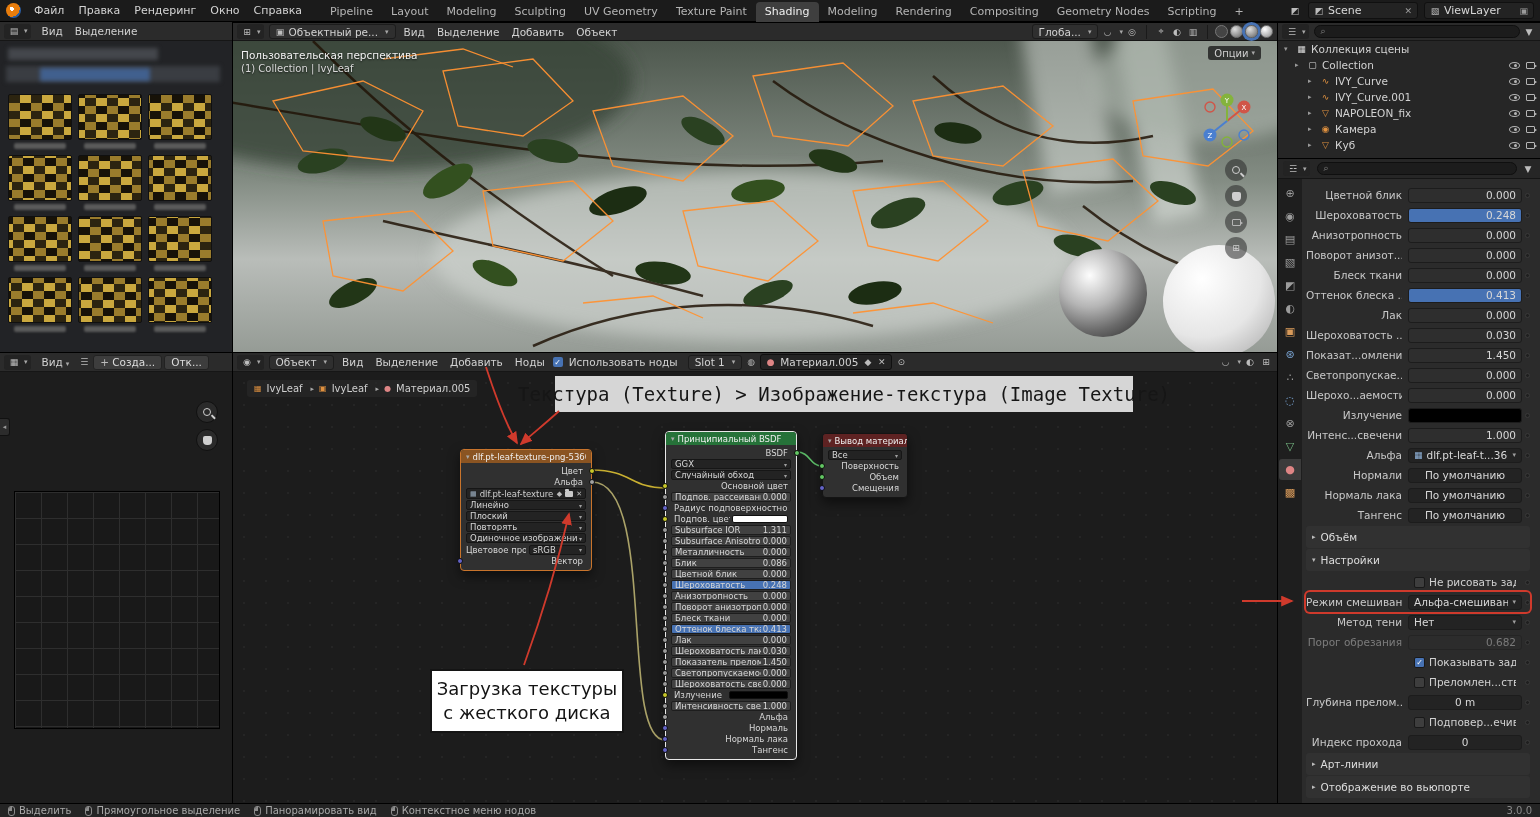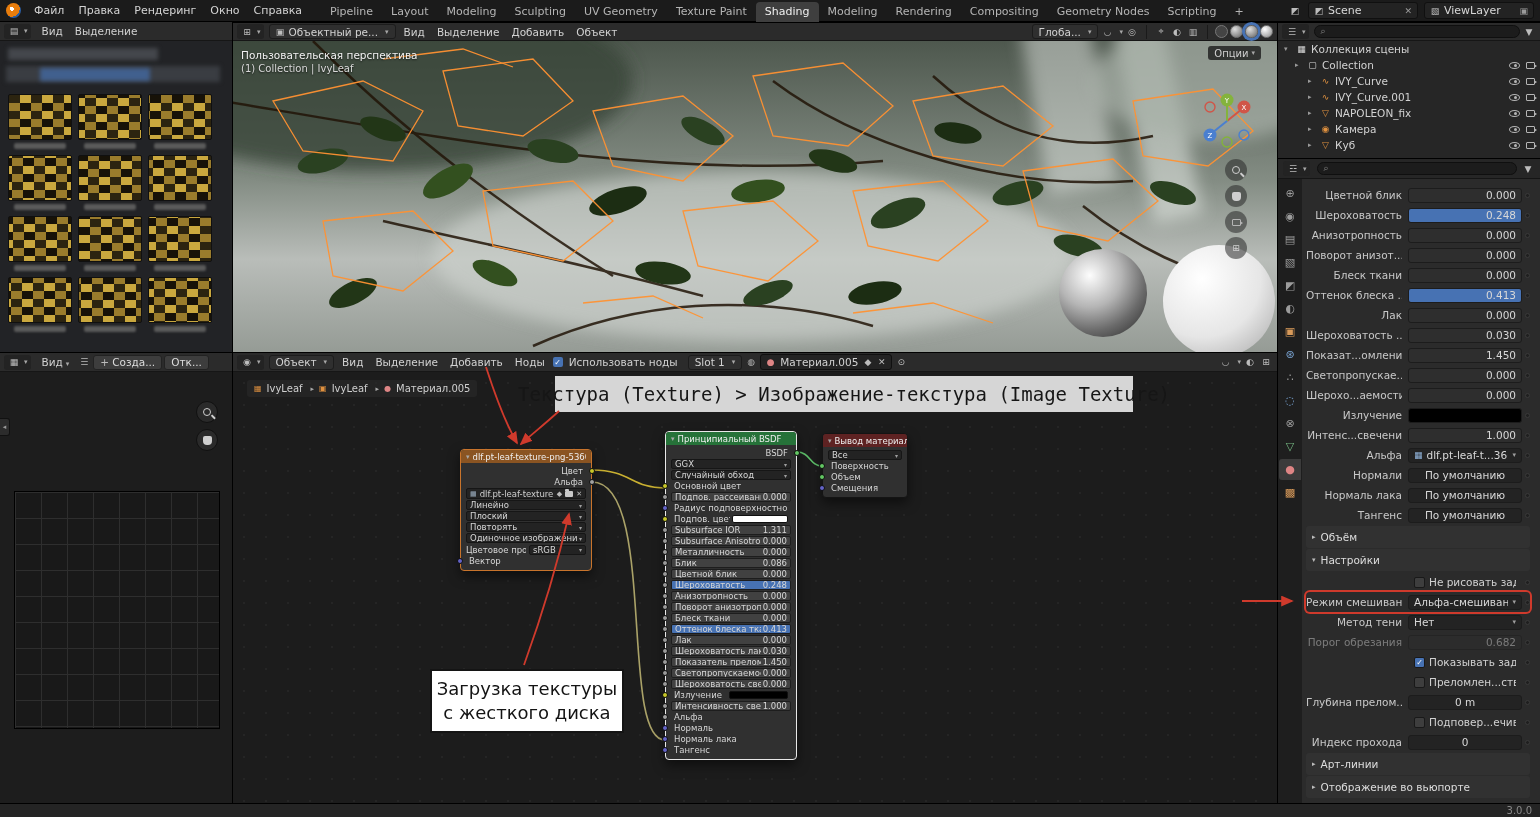--- a/index.html
+++ b/index.html
@@ -93,21 +93,21 @@
   .sock { position:absolute; left:-9px; top:2px; width:6px; height:6px; border-radius:50%; border:1px solid #0d0d0d; background:var(--socket,#9a9a9a); }
   .sock.out { left:auto; right:-9px; }
   .nin { flex:1; display:flex; align-items:center; position:relative; height:10px; border-radius:2px; overflow:hidden; padding:0 3px; gap:2px; }
   .nlab { position:relative; z-index:1; white-space:nowrap; overflow:hidden; }
   .nval { position:relative; z-index:1; margin-left:auto; white-space:nowrap; }
   .nchev { margin-left:auto; font-size:6px; color:#9f9f9f; }
   .nfill { position:absolute; left:0; top:0; bottom:0; width:var(--fill,0%); background:#4772b3; }
   .nswatch { margin-left:auto; width:52%; height:8px; border:1px solid #101010; border-radius:2px; background:var(--swatch,#888); }
   .t-dd .nin { background:#232323; border:1px solid #161616; }
   .t-slider .nin { background:#414141; border:1px solid #1d1d1d; }
-  .t-in .nin { background:transparent; }
+  .t-in .nin { background:transparent;justify-content:flex-end; }
   .t-out { justify-content:flex-end;text-align:center; }
   .t-out .nin { justify-content:flex-end; background:transparent; }
   .imgfield { height:11px; margin:1px 5px; background:#232323; border:1px solid #161616; border-radius:2px; display:flex; align-items:center; gap:3px; padding:0 3px; }
   .iname { white-space:nowrap; overflow:hidden; flex:1; color:#cfcfcf; }
   .folderico { width:8px; height:6px; background:#c9c9c9; border-radius:1px; position:relative; }
   .folderico::before { content:""; position:absolute; left:0; top:-2px; width:4px; height:2px; background:#c9c9c9; border-radius:1px 1px 0 0; }
   .csrow { height:11px; margin:1px 5px; display:flex; gap:3px; align-items:center; }
   .csval { background:#232323; border:1px solid #161616; border-radius:2px; flex:1; height:10px; display:flex; align-items:center; padding:0 3px; }
 
   
@@ -1399,20 +1399,43 @@
           </div>
         <div class="psection">
             <span class="tri">▸</span>
             <span>Отображение во вьюпорте</span>
           </div>
       </div>
     </div>
   </section>
 
   <footer id="statusbar">
+    <span style="display:flex; gap:14px">
+
+        <span class="hint">
+          <span class="mi"></span>
+          <span>Выделить</span>
+        </span>
+
+        <span class="hint">
+          <span class="mi"></span>
+          <span>Прямоугольное выделение</span>
+        </span>
+
+        <span class="hint">
+          <span class="mi"></span>
+          <span>Панорамировать вид</span>
+        </span>
+
+        <span class="hint">
+          <span class="mi"></span>
+          <span>Контекстное меню нодов</span>
+        </span>
+
+    </span>
     <span id="version">3.0.0</span>
   </footer>
 
   <svg id="redlines" viewBox="0 0 1540 817">
     <defs>
       <marker id="ah" markerWidth="8" markerHeight="8" refX="6" refY="3" orient="auto">
         <path d="M0,0 L7,3 L0,6 z" fill="#cf3a2c"></path>
       </marker>
     </defs>
     <g stroke="#cf3a2c" stroke-width="1.8" fill="none">

